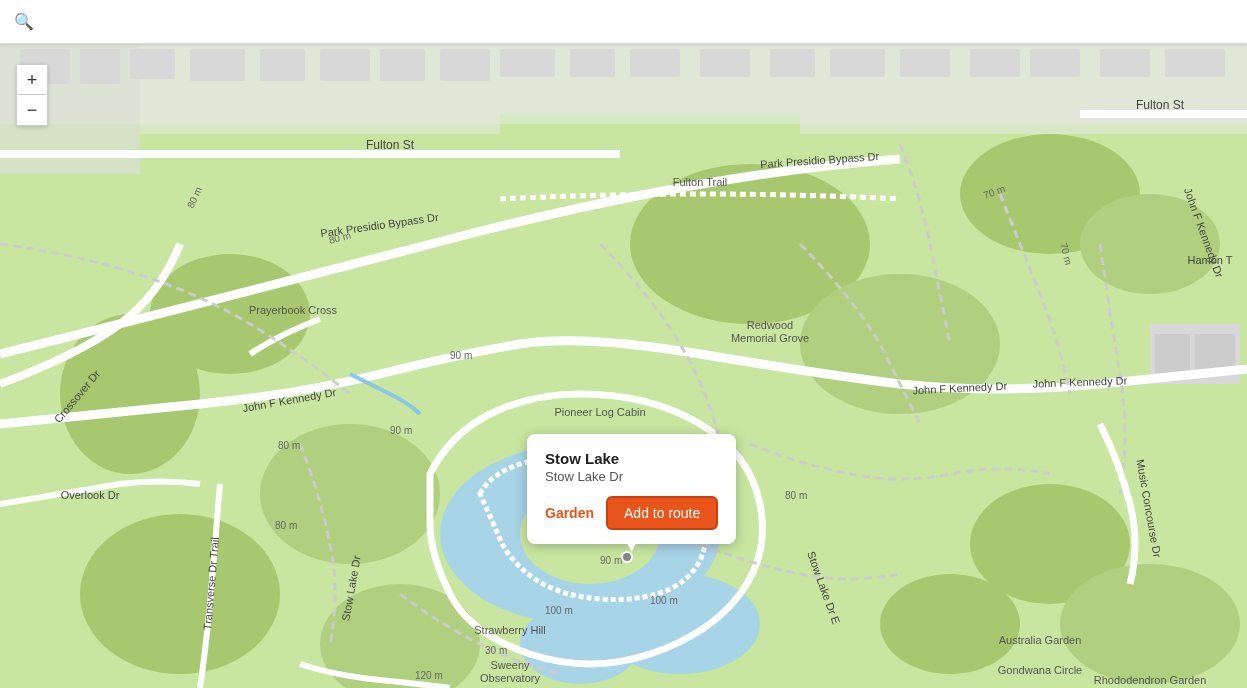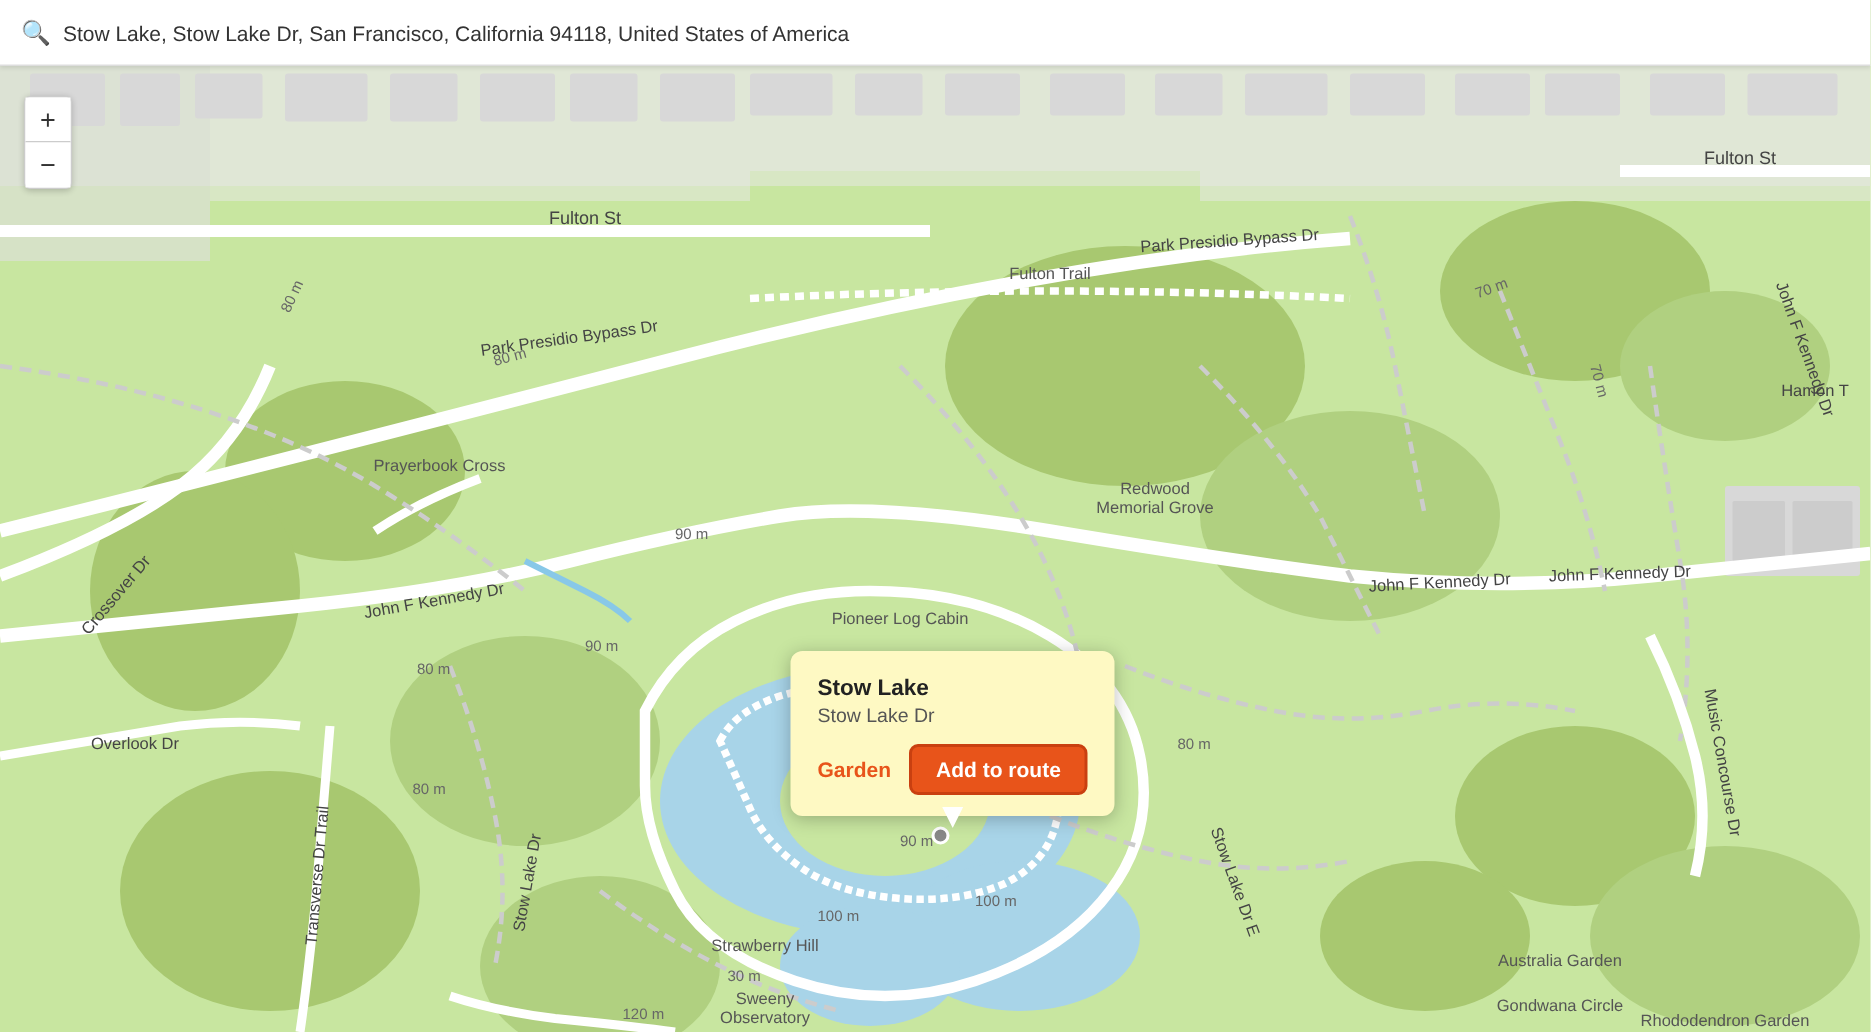--- a/index.html
+++ b/index.html
@@ -73,21 +73,21 @@
     }
     .zoom-btn:first-child {
       border-bottom: 1px solid #ccc;
     }
 
     
     #popup {
       position: absolute;
       top: 390px;
       left: 527px;
-      background: #fef9c3;
+      background: #ffffff;
       border-radius: 8px;
       box-shadow: 0 2px 12px rgba(0,0,0,0.25);
       padding: 16px 18px 14px;
       z-index: 200;
       min-width: 190px;
     }
     #popup::after {
       content: '';
       position: absolute;
       bottom: -8px;
@@ -124,30 +124,29 @@
       font-weight: 600;
       padding: 0;
     }
     #popup .add-route-btn {
       background: #e8541a;
       color: white;
       border: 2px solid #c94010;
       border-radius: 6px;
       padding: 7px 16px;
       font-size: 14px;
-      font-weight: 700;
+      font-weight: 400;
       cursor: pointer;
     }
   </style>
 </head>
 <body>
 
 <div id="search-bar">
   <span class="search-icon-wrap">🔍</span>
-  <input type="text" value="Stow Lake, Stow Lake Dr, San Francisco, California 94118, United States of America" style="">
 </div>
 
 <div id="map">
   <svg id="map-svg" viewBox="0 0 1247 644" xmlns="http://www.w3.org/2000/svg">
 
     <rect width="1247" height="644" fill="#c8e6a0"></rect>
 
     <rect x="0" y="0" width="1247" height="80" fill="#e8e8e8" opacity="0.5"></rect>
     <rect x="0" y="0" width="140" height="130" fill="#e0e0e0" opacity="0.6"></rect>
     <rect x="140" y="0" width="360" height="90" fill="#e8e8e8" opacity="0.5"></rect>

